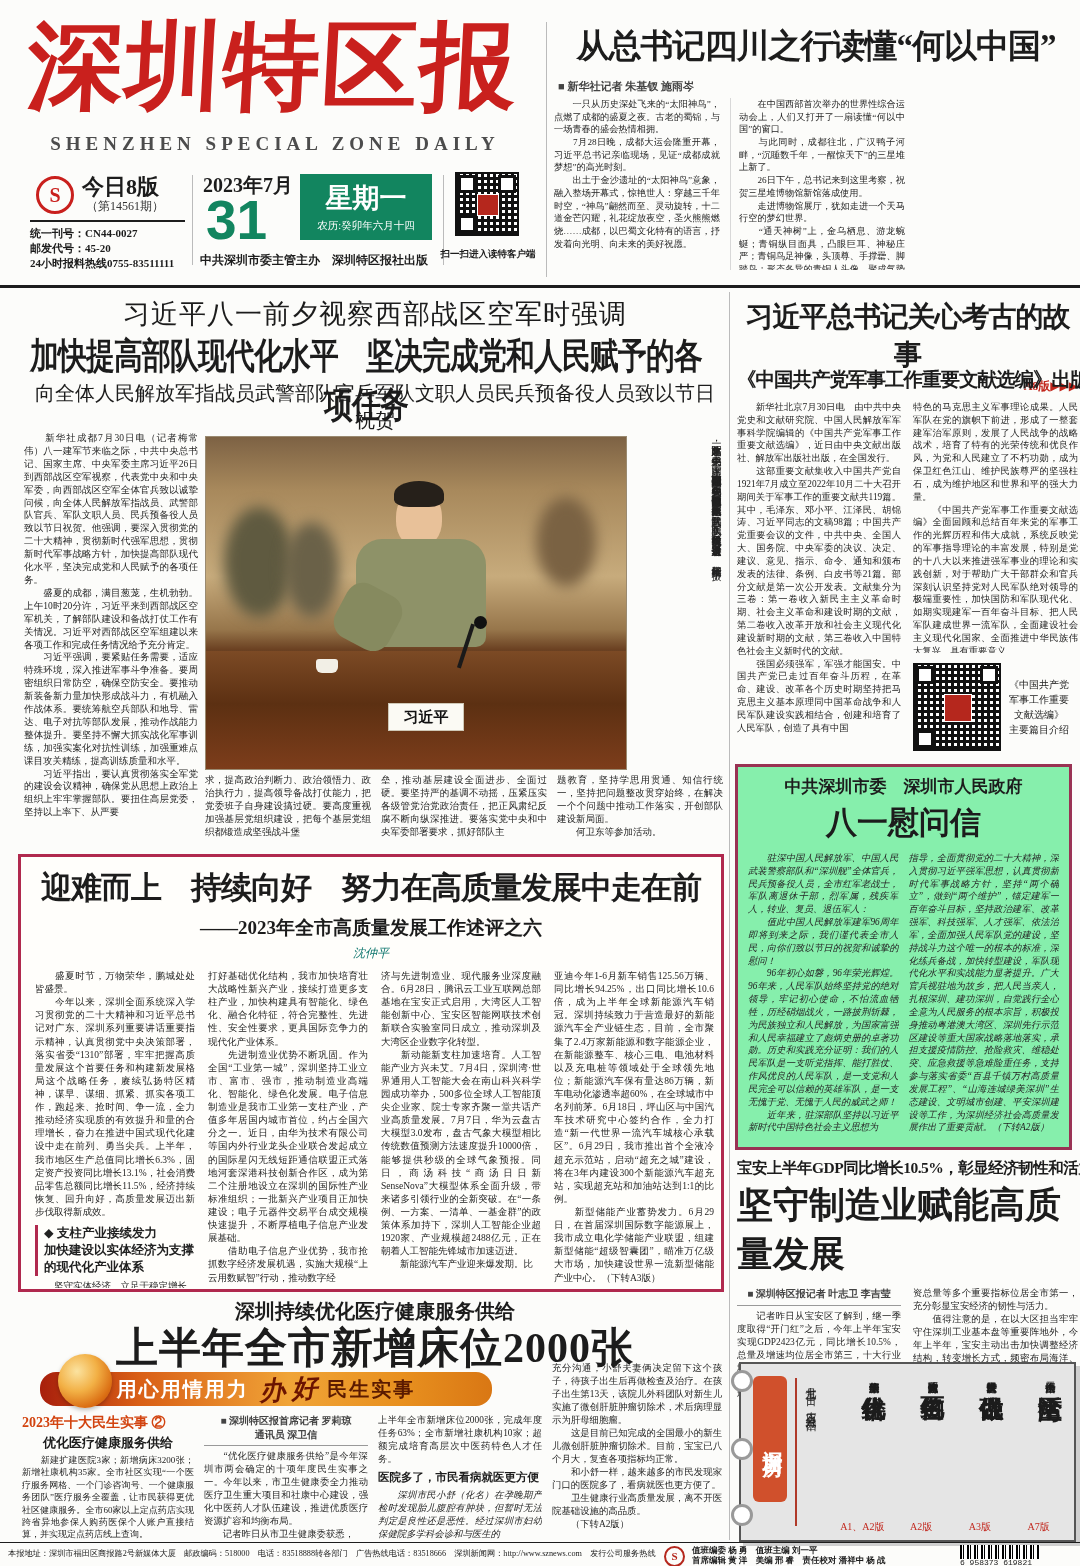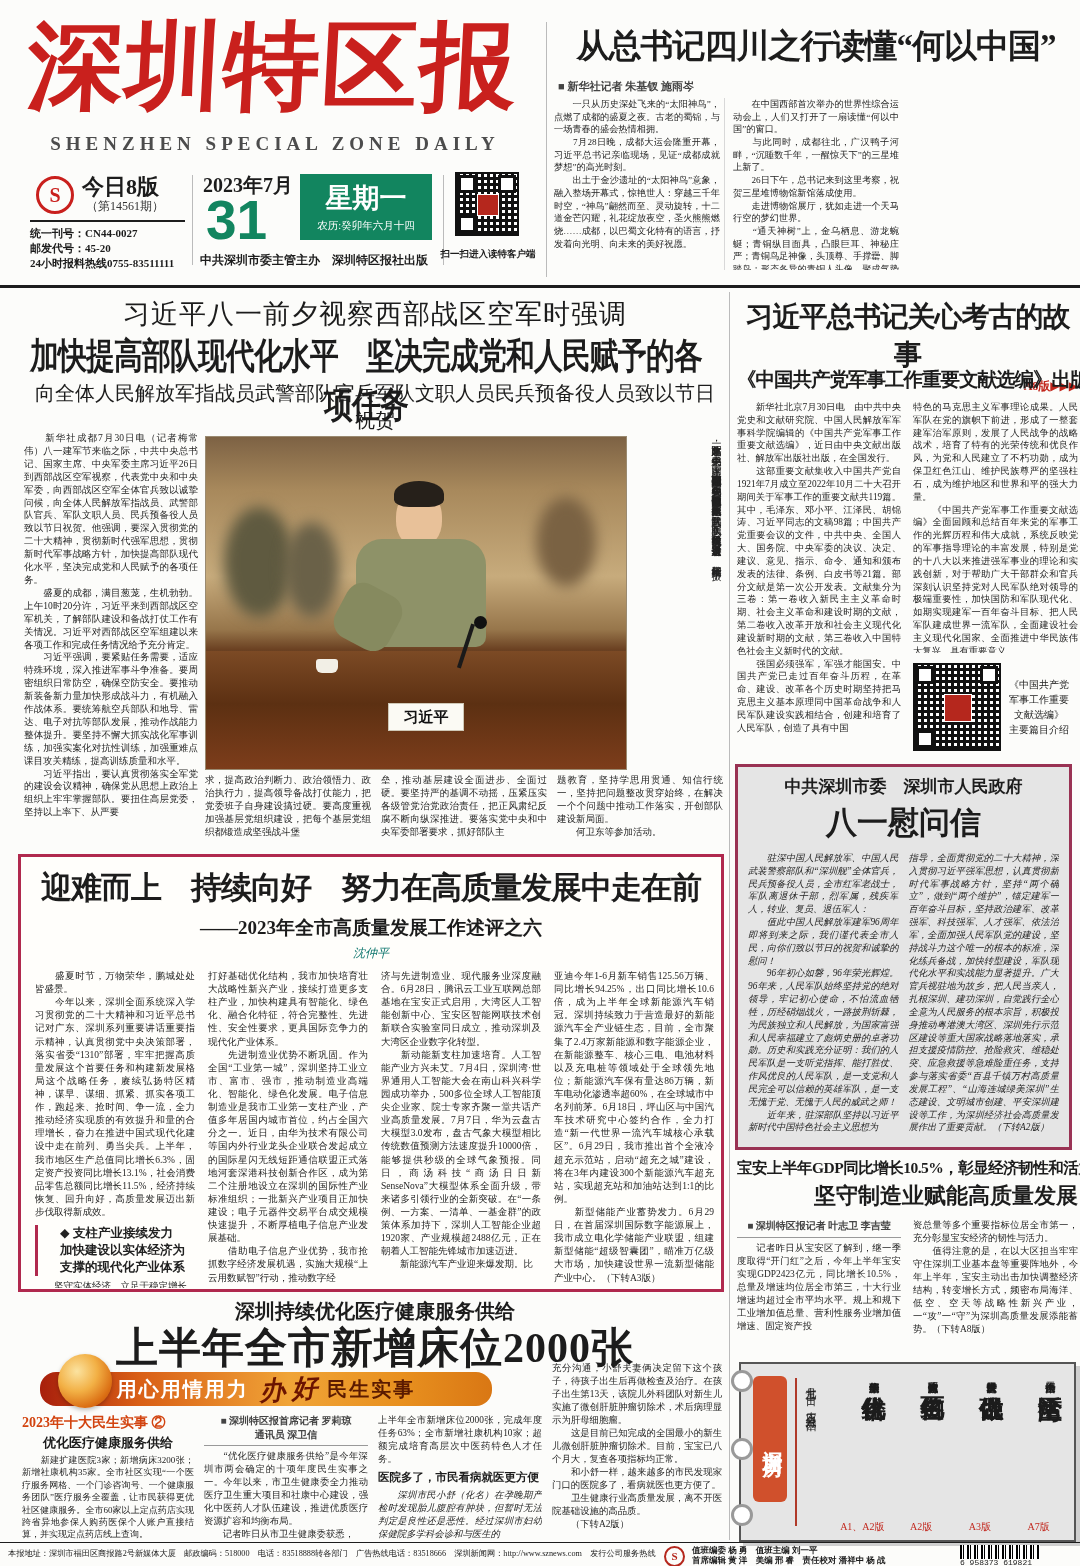--- a/index.html
+++ b/index.html
@@ -11,21 +11,21 @@
   .vert{writing-mode:vertical-rl;}
   .rule{background:#1d1d1d;}
   .grayline{background:#bbb;}
   .qr{position:relative;border:2px solid #111;background:
       repeating-linear-gradient(0deg,#111 0 3px,transparent 3px 6px),
       repeating-linear-gradient(90deg,#111 0 3px,#fff 3px 6px);}
   .qr i{position:absolute;width:12px;height:12px;border:3px solid #111;background:#fff;}
   .qr .c1{top:1px;left:1px}.qr .c2{top:1px;right:1px}.qr .c3{bottom:1px;left:1px}
   .qr .logo{position:absolute;left:34%;top:34%;width:32%;height:32%;background:#b5271d;border:1px solid #fff;}
   .colsep{border-left:1px solid #d8d8d8;}
-  .boxmaroon{border:3px solid #993253;background:#e5e5e5;}
+  .boxmaroon{border:3px solid #993253;background:#86efac;}
   .photo{position:relative;overflow:hidden;border:1px solid #9a8a70;
      background:linear-gradient(180deg,#7d6244 0%,#a8895c 16%,#c7ab7c 42%,#97764b 58%,#6b4122 64%,#552c12 78%,#7b3d1c 100%);}
   .bgfig{position:absolute;border-radius:50%;filter:blur(7px);}
   .ring{position:absolute;width:16px;height:16px;border:3px solid #999;border-radius:50%;background:#fff;}
 </style>
 </head>
 <body>
 
 <div class="page">
 
@@ -61,21 +61,21 @@
         <i class="c3"></i>
         <span class="logo"></span>
     </div>
     <div class="abs" style="left:438px;top:248px;width:100px;font-size:9.5px;font-weight:700;text-align:center;">扫一扫进入读特客户端</div>
   </div>
 
   <div class="abs grayline" style="left:546px;top:22px;width:1px;height:255px;"></div>
   <div class="abs" style="left:554px;top:20px;width:524px;height:262px;">
     <div style="text-align:center;font-size:33px;font-weight:900;letter-spacing:-1px;margin-top:4px;">从总书记四川之行读懂“何以中国”</div>
     <div style="font-size:11px;color:#444;margin:10px 0 4px 4px;font-weight:700;">■ 新华社记者 朱基钗 施雨岑</div>
-    <div style="display:flex;gap:4px;">
+    <div style="display:flex;gap:10px;">
       <div class="bt" style="width:166px;height:172px;font-size:9.2px;">　　一只从历史深处飞来的“太阳神鸟”，点燃了成都的盛夏之夜。古老的蜀锦，与一场青春的盛会热情相拥。
 　　7月28日晚，成都大运会隆重开幕，习近平总书记亲临现场，见证“成都成就梦想”的高光时刻。
 　　出土于金沙遗址的“太阳神鸟”意象，融入整场开幕式，惊艳世人：穿越三千年时空，“神鸟”翩然而至、灵动旋转，十二道金芒闪耀，礼花绽放夜空，圣火熊熊燃烧……成都，以巴蜀文化特有的语言，抒发着向光明、向未来的美好祝愿。</div>
       <div class="bt colsep" style="width:166px;height:172px;font-size:9.2px;padding-left:8px;">　　在中国西部首次举办的世界性综合运动会上，人们又打开了一扇读懂“何以中国”的窗口。
 　　与此同时，成都往北，广汉鸭子河畔，“沉睡数千年，一醒惊天下”的三星堆上新了。
 　　26日下午，总书记来到这里考察，祝贺三星堆博物馆新馆落成使用。
 　　走进博物馆展厅，犹如走进一个天马行空的梦幻世界。
 　　“通天神树”上，金乌栖息、游龙蜿蜒；青铜纵目面具，凸眼巨耳、神秘庄严；青铜鸟足神像，头顶尊、手撑罍、脚踏鸟；形态各异的青铜人头像，聚成气势恢宏的“方阵”……</div>
     </div>
   </div>
@@ -152,21 +152,21 @@
       <div class="bt" style="width:153px;height:296px;font-size:9.3px;font-style:italic;">　　驻深中国人民解放军、中国人民武装警察部队和“深圳舰”全体官兵，民兵预备役人员，全市红军老战士，军队离退休干部，烈军属，残疾军人，转业、复员、退伍军人：
 　　值此中国人民解放军建军96周年即将到来之际，我们谨代表全市人民，向你们致以节日的祝贺和诚挚的慰问！
 　　96年初心如磐，96年荣光辉煌。96年来，人民军队始终坚持党的绝对领导，牢记初心使命，不怕流血牺牲，历经硝烟战火，一路披荆斩棘，为民族独立和人民解放，为国家富强和人民幸福建立了彪炳史册的卓著功勋。历史和实践充分证明：我们的人民军队是一支听党指挥、能打胜仗、作风优良的人民军队，是一支党和人民完全可以信赖的英雄军队，是一支无愧于党、无愧于人民的威武之师！
 　　近年来，驻深部队坚持以习近平新时代中国特色社会主义思想为</div>
       <div class="bt" style="width:153px;height:296px;font-size:9.3px;font-style:italic;">指导，全面贯彻党的二十大精神，深入贯彻习近平强军思想，认真贯彻新时代军事战略方针，坚持“两个确立”，做到“两个维护”，锚定建军一百年奋斗目标，坚持政治建军、改革强军、科技强军、人才强军、依法治军，全面加强人民军队党的建设，坚持战斗力这个唯一的根本的标准，深化练兵备战，加快转型建设，军队现代化水平和实战能力显著提升。广大官兵视驻地为故乡，把人民当亲人，扎根深圳、建功深圳，自觉践行全心全意为人民服务的根本宗旨，积极投身推动粤港澳大湾区、深圳先行示范区建设等重大国家战略落地落实，承担支援疫情防控、抢险救灾、维稳处突、应急救援等急难险重任务，支持参与落实省委“百县千镇万村高质量发展工程”、“山海连城绿美深圳”生态建设、文明城市创建、平安深圳建设等工作，为深圳经济社会高质量发展作出了重要贡献。（下转A2版）</div>
     </div>
   </div>
 
   <div class="abs" style="left:737px;top:1158px;width:341px;height:198px;">
     <div style="font-size:15.5px;font-weight:700;text-align:center;white-space:nowrap;letter-spacing:-0.5px;">宝安上半年GDP同比增长10.5%，彰显经济韧性和活力</div>
-    <div style="font-size:22px;font-weight:900;text-align:right;margin-top:2px;">坚守制造业赋能高质量发展</div>
+    <div style="font-size:36px;font-weight:900;text-align:left;margin-top:2px;">坚守制造业赋能高质量发展</div>
     <div style="position:relative;margin-top:8px;height:138px;">
       <div class="abs" style="left:0;top:0;width:164px;">
         <div style="font-size:10px;font-weight:700;color:#444;border-bottom:1px solid #999;padding-bottom:4px;margin-bottom:4px;text-align:center;">■ 深圳特区报记者 叶志卫 李吉莹</div>
         <div class="bt" style="width:164px;height:106px;font-size:9.4px;">　　记者昨日从宝安区了解到，继一季度取得“开门红”之后，今年上半年宝安实现GDP2423亿元，同比增长10.5%，总量及增速均位居全市第三，十大行业增速均超过全市平均水平。规上和规下工业增加值总量、营利性服务业增加值增速、固定资产投</div>
       </div>
       <div class="abs bt" style="left:176px;top:0;width:165px;height:138px;font-size:9.4px;">资总量等多个重要指标位居全市第一，充分彰显宝安经济的韧性与活力。
 　　值得注意的是，在以大区担当牢牢守住深圳工业基本盘等重要阵地外，今年上半年，宝安主动出击加快调整经济结构，转变增长方式，频密布局海洋、低空、空天等战略性新兴产业，一“攻”一“守”为深圳高质量发展添能蓄势。（下转A8版）</div>
     </div>
   </div>
 
@@ -209,21 +209,21 @@
   </div>
 
   <div class="abs" style="left:18px;top:854px;width:706px;height:438px;border:3px solid #b0294e;background:#fffefb;box-sizing:border-box;padding:10px 14px;">
     <div class="hei" style="text-align:center;font-size:31px;letter-spacing:-1px;">迎难而上　持续向好　努力在高质量发展中走在前</div>
     <div style="text-align:center;font-size:19px;font-weight:700;margin-top:6px;">——2023年全市高质量发展工作述评之六</div>
     <div style="text-align:center;font-size:12px;font-style:italic;margin-top:4px;color:#0f766e;">沈仲平</div>
     <div style="position:relative;margin-top:8px;height:318px;">
       <div class="abs" style="left:0;top:0;width:160px;height:318px;overflow:hidden;">
         <div class="bt" style="width:160px;font-size:9.5px;">　　盛夏时节，万物荣华，鹏城处处皆盛景。
 　　今年以来，深圳全面系统深入学习贯彻党的二十大精神和习近平总书记对广东、深圳系列重要讲话重要指示精神，认真贯彻党中央决策部署，落实省委“1310”部署，牢牢把握高质量发展这个首要任务和构建新发展格局这个战略任务，赓续弘扬特区精神，谋早、谋细、抓紧、抓实各项工作，跑起来、抢时间、争一流，全力推动经济实现质的有效提升和量的合理增长，奋力在推进中国式现代化建设中走在前列、勇当尖兵。上半年，我市地区生产总值同比增长6.3%，固定资产投资同比增长13.1%，社会消费品零售总额同比增长11.5%，经济持续恢复、回升向好，高质量发展迈出新步伐取得新成效。</div>
-        <div style="margin:6px 0 4px;border-left:3px solid #b0294e;padding-left:22px;">
+        <div style="margin:6px 0 4px;border-left:3px solid #b0294e;padding-left:6px;">
           <div class="hei" style="font-size:12.5px;color:#222;">◆ 支柱产业接续发力</div>
           <div class="hei" style="font-size:12.5px;color:#222;">加快建设以实体经济为支撑的现代化产业体系</div>
         </div>
         <div class="bt" style="width:160px;font-size:9.5px;">　　坚守实体经济，立足于稳定增长</div>
       </div>
       <div class="abs bt" style="left:173px;top:0;width:160px;height:318px;font-size:9.5px;">打好基础优化结构，我市加快培育壮大战略性新兴产业，接续打造更多支柱产业，加快构建具有智能化、绿色化、融合化特征，符合完整性、先进性、安全性要求，更具国际竞争力的现代化产业体系。
 　　先进制造业优势不断巩固。作为全国“工业第一城”，深圳坚持工业立市、富市、强市，推动制造业高端化、智能化、绿色化发展。电子信息制造业是我市工业第一支柱产业，产值多年居国内城市首位，约占全国六分之一。近日，由华为技术有限公司等国内外行业龙头企业联合发起成立的国际星闪无线短距通信联盟正式落地河套深港科技创新合作区，成为第二个注册地设立在深圳的国际性产业标准组织；一批新兴产业项目正加快建设；电子元器件交易平台成交规模快速提升，不断厚植电子信息产业发展基础。
 　　借助电子信息产业优势，我市抢抓数字经济发展机遇，实施大规模“上云用数赋智”行动，推动数字经</div>
       <div class="abs bt" style="left:346px;top:0;width:160px;height:318px;font-size:9.5px;">济与先进制造业、现代服务业深度融合。6月28日，腾讯云工业互联网总部基地在宝安正式启用，大湾区人工智能创新中心、宝安区智能网联技术创新联合实验室同日成立，推动深圳及大湾区企业数字化转型。
 　　新动能新支柱加速培育。人工智能产业方兴未艾。7月4日，深圳湾·世界通用人工智能大会在南山科兴科学园成功举办，500多位全球人工智能顶尖企业家、院士专家齐聚一堂共话产业高质量发展。7月7日，华为云盘古大模型3.0发布，盘古气象大模型相比传统数值预测方法速度提升10000倍，能够提供秒级的全球气象预报。同日，商汤科技“商汤日日新SenseNova”大模型体系全面升级，带来诸多引领行业的全新突破。在“一条例、一方案、一清单、一基金群”的政策体系加持下，深圳人工智能企业超1920家、产业规模超2488亿元，正在朝着人工智能先锋城市加速迈进。

